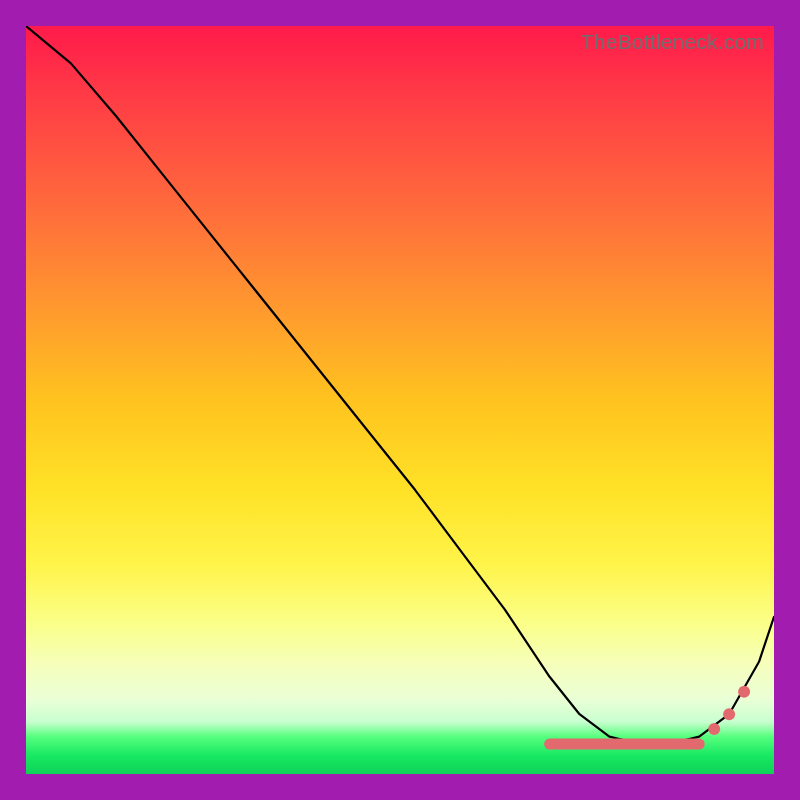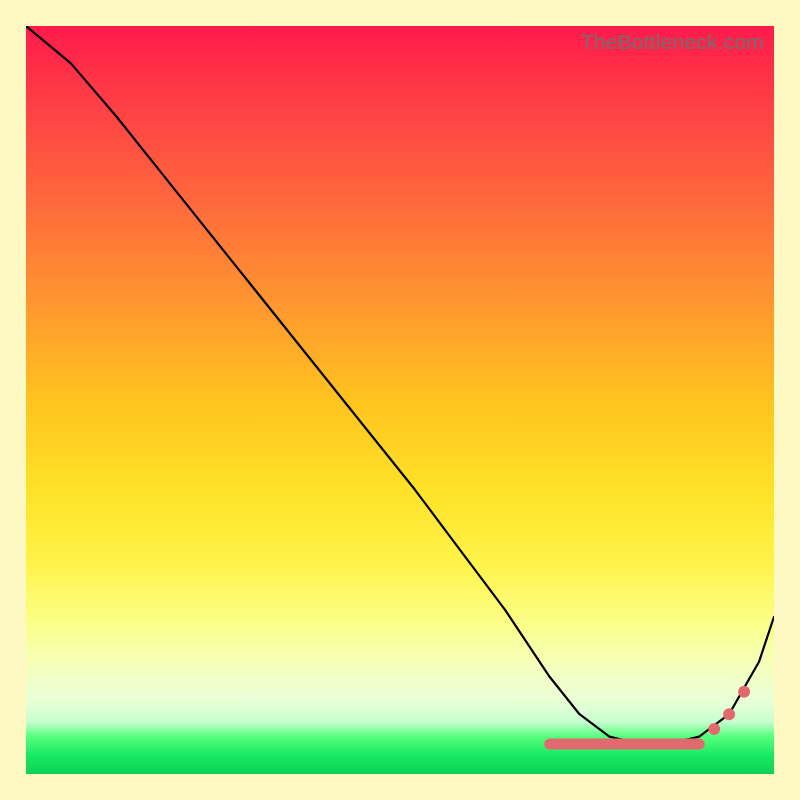--- a/index.html
+++ b/index.html
@@ -8,21 +8,21 @@
     width: 800px;
     height: 800px;
     background: #000;
     overflow: hidden;
     font-family: Arial, Helvetica, sans-serif;
   }
   .frame {
     position: relative;
     width: 800px;
     height: 800px;
-    background: #fef9c3;
+    background: #a21caf;
   }
   .plot-area {
     position: absolute;
     left: 26px;
     top: 26px;
     width: 748px;
     height: 748px;
     
     background: linear-gradient(
       to bottom,

